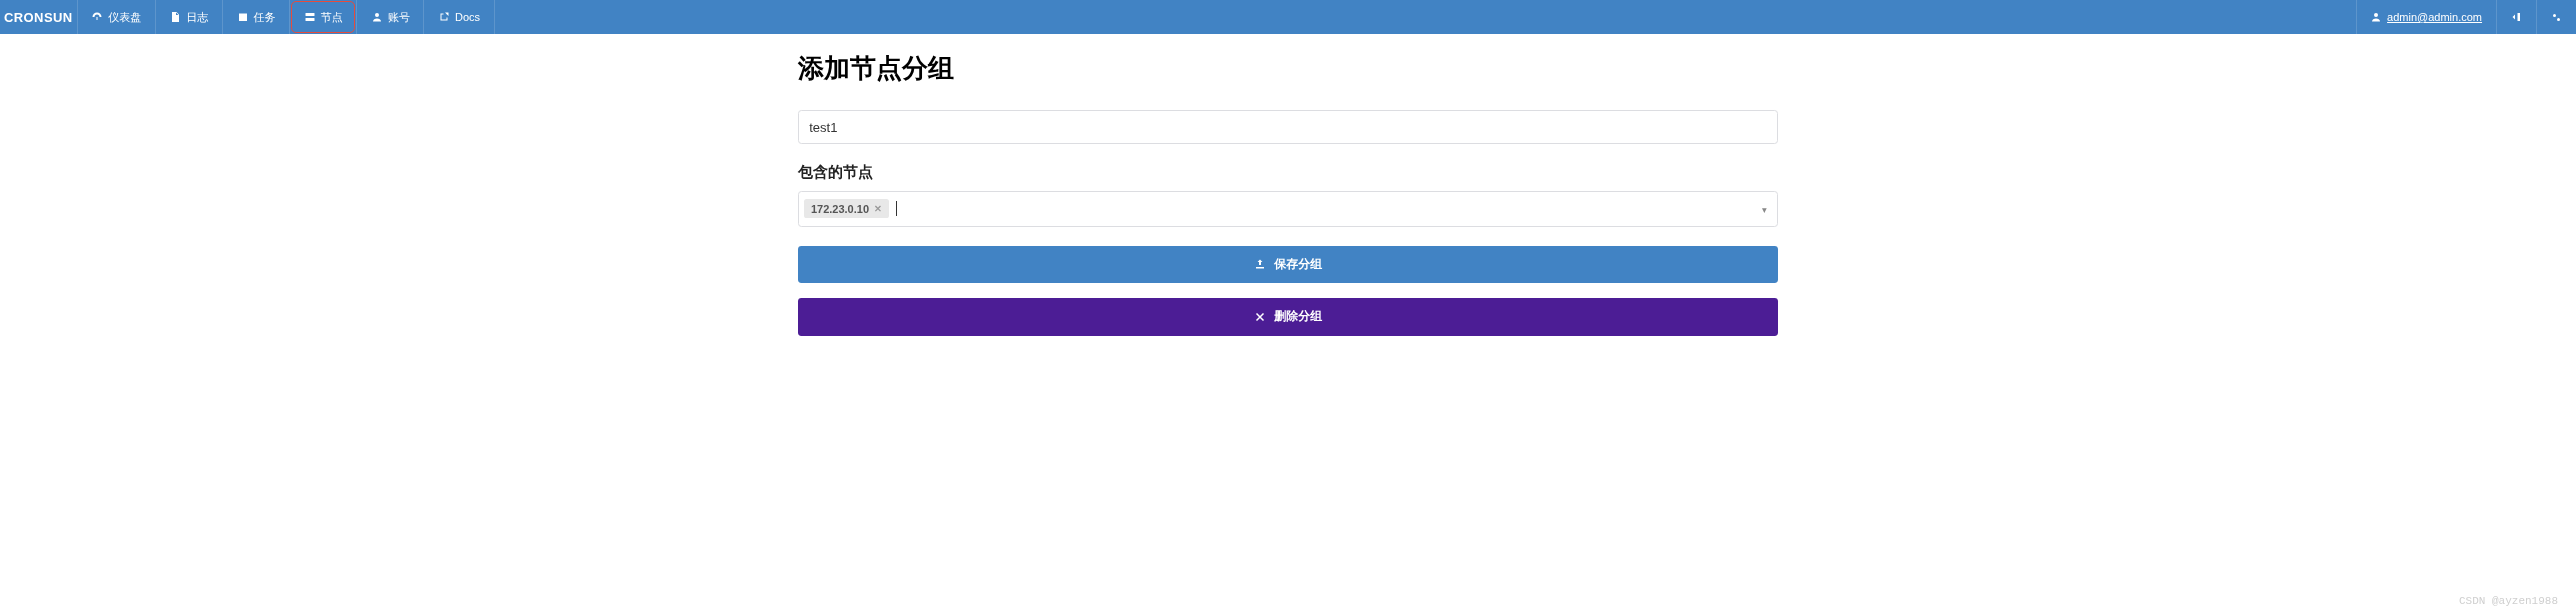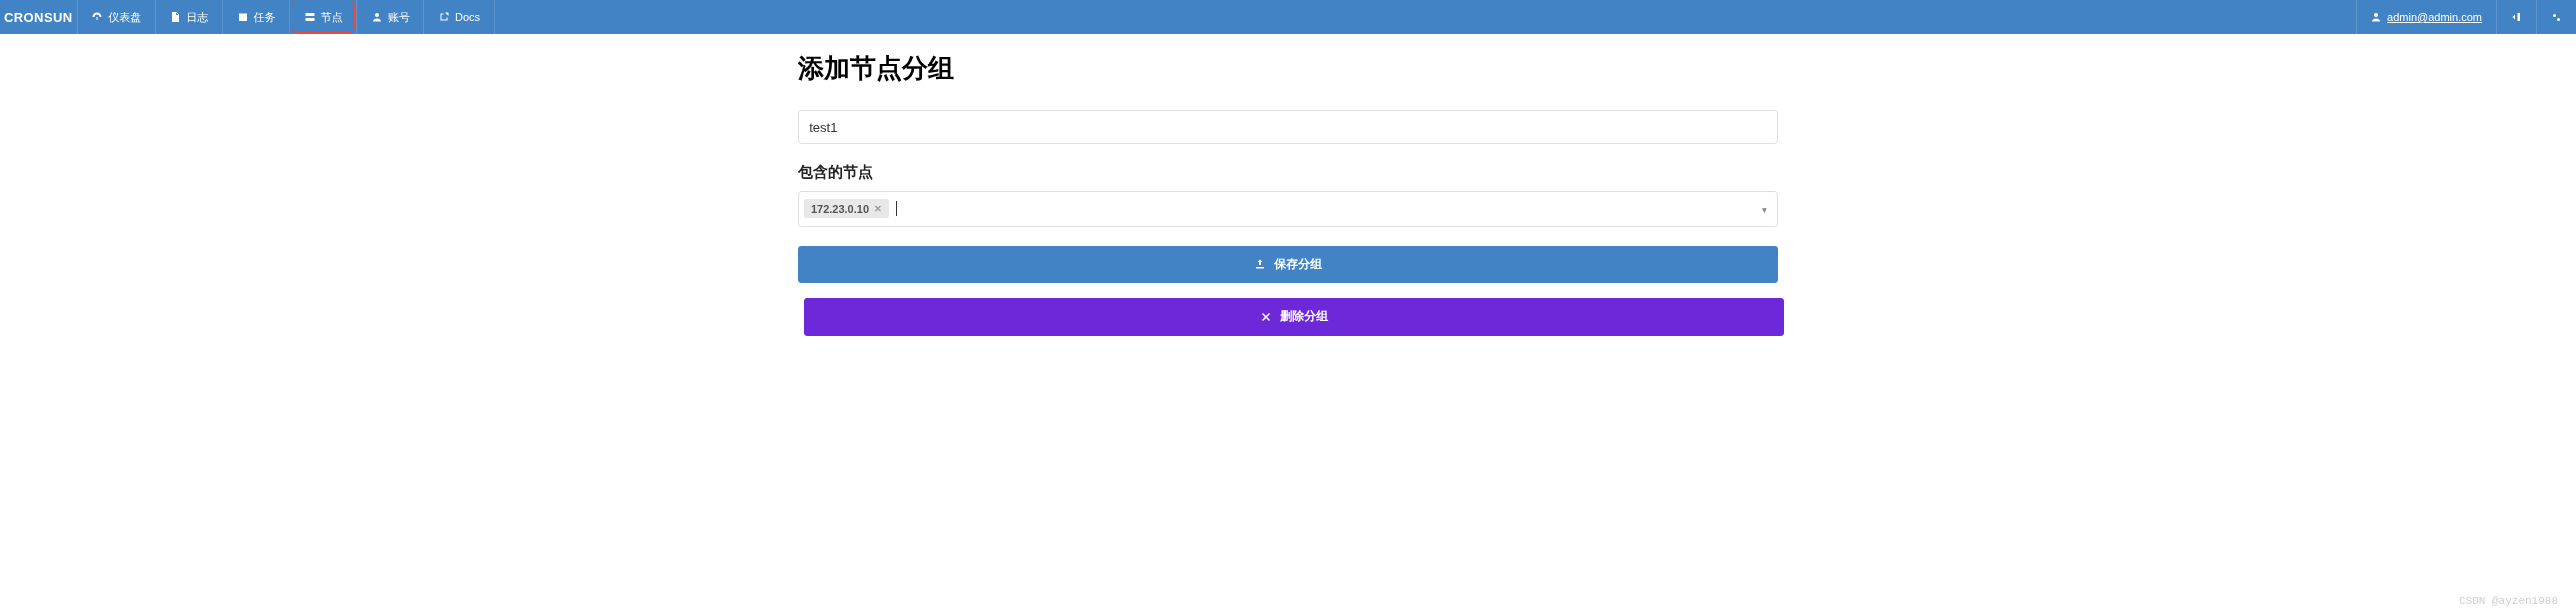--- a/index.html
+++ b/index.html
@@ -119,21 +119,21 @@
       font-size: 12px;
       font-weight: 700;
       display: flex;
       align-items: center;
       justify-content: center;
       gap: 8.5px;
       cursor: pointer;
       margin-bottom: 15.3px;
     }
     .btn-primary { background: #4183c4; }
-    .btn-danger  { background: #6d28d9; margin-left: 6px; }
+    .btn-danger  { background: #4c1d95; }
     .btn-icon { width: 12px; height: 12px; fill: currentColor; }
 
     .watermark {
       position: fixed;
       right: 18px;
       bottom: 5.1px;
       font-size: 11px;
       color: #cfcfcf;
       font-family: Liberation Mono, monospace;
     }

